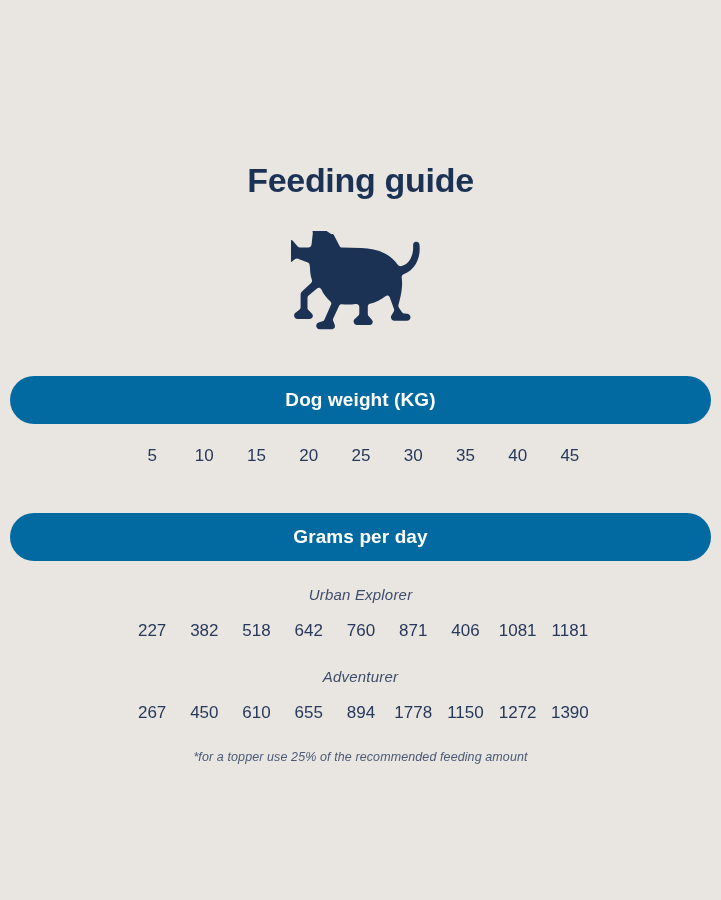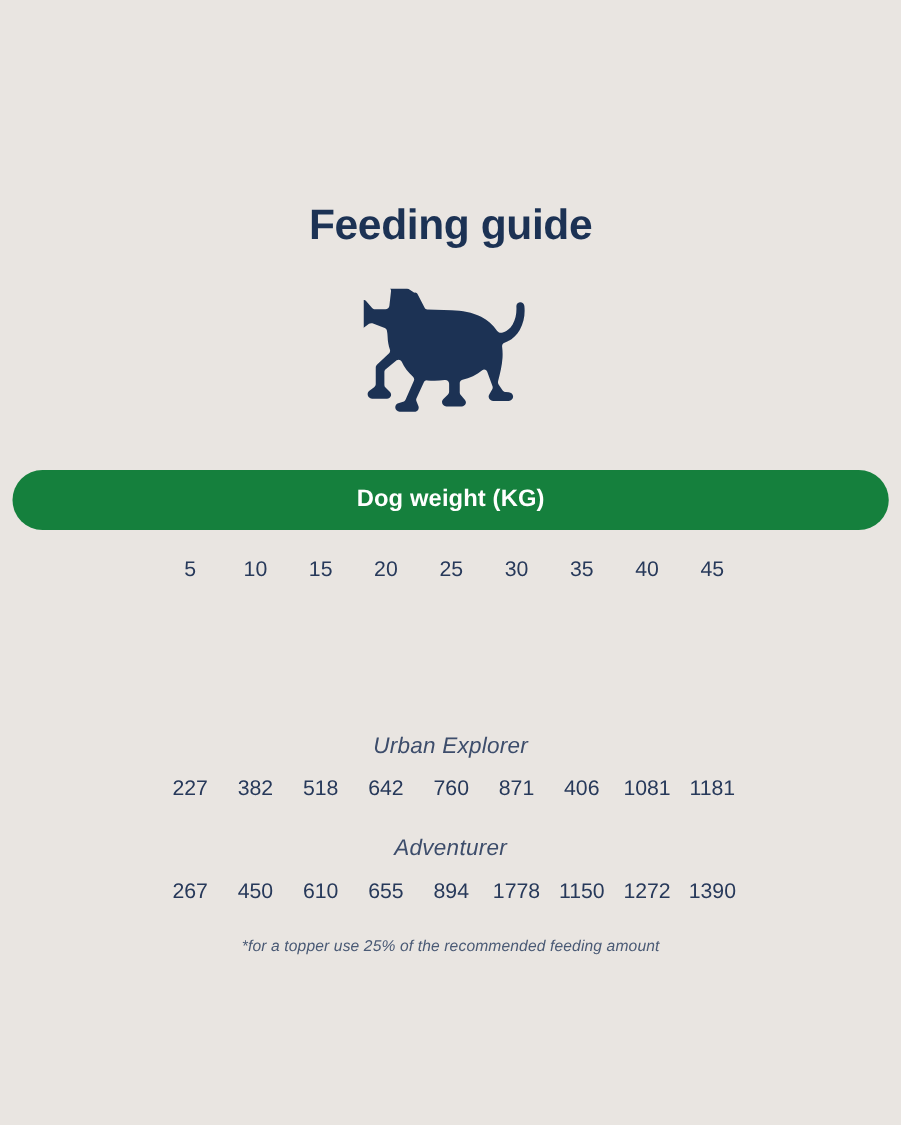--- a/index.html
+++ b/index.html
@@ -51,21 +51,21 @@
   .dog-wrap svg {
     display: block;
   }
 
   
   .pill {
     position: absolute;
     left: 10px;
     width: 701px;
     height: 48px;
-    background: #15803d;
+    background: #0369a1;
     border-radius: 24px;
     display: flex;
     align-items: center;
     justify-content: center;
     box-sizing: border-box;
   }
   .pill-label {
     color: #ffffff;
     font-size: 19px;
     font-weight: 600;
@@ -94,21 +94,21 @@
   #row-weights  { top: 446px; }
   #row-urban    { top: 621px; }
   #row-adventurer { top: 703px; }
 
   
   .variant-label {
     position: absolute;
     left: 0;
     width: 721px;
     text-align: center;
-    font-size: 18px;
+    font-size: 15px;
     font-style: italic;
     color: #3d4d6b;
     letter-spacing: 0.2px;
   }
   #label-urban      { top: 586px; }
   #label-adventurer { top: 668px; }
 
   
   .footnote {
     position: absolute;
@@ -243,20 +243,23 @@
     <span class="cell">10</span>
     <span class="cell">15</span>
     <span class="cell">20</span>
     <span class="cell">25</span>
     <span class="cell">30</span>
     <span class="cell">35</span>
     <span class="cell">40</span>
     <span class="cell">45</span>
   </div>
 
+  <div class="pill" id="pill-grams">
+    <span class="pill-label">Grams per day</span>
+  </div>
 
   <div class="variant-label" id="label-urban">Urban Explorer</div>
 
   <div class="num-row" id="row-urban">
     <span class="cell">227</span>
     <span class="cell">382</span>
     <span class="cell">518</span>
     <span class="cell">642</span>
     <span class="cell">760</span>
     <span class="cell">871</span>

